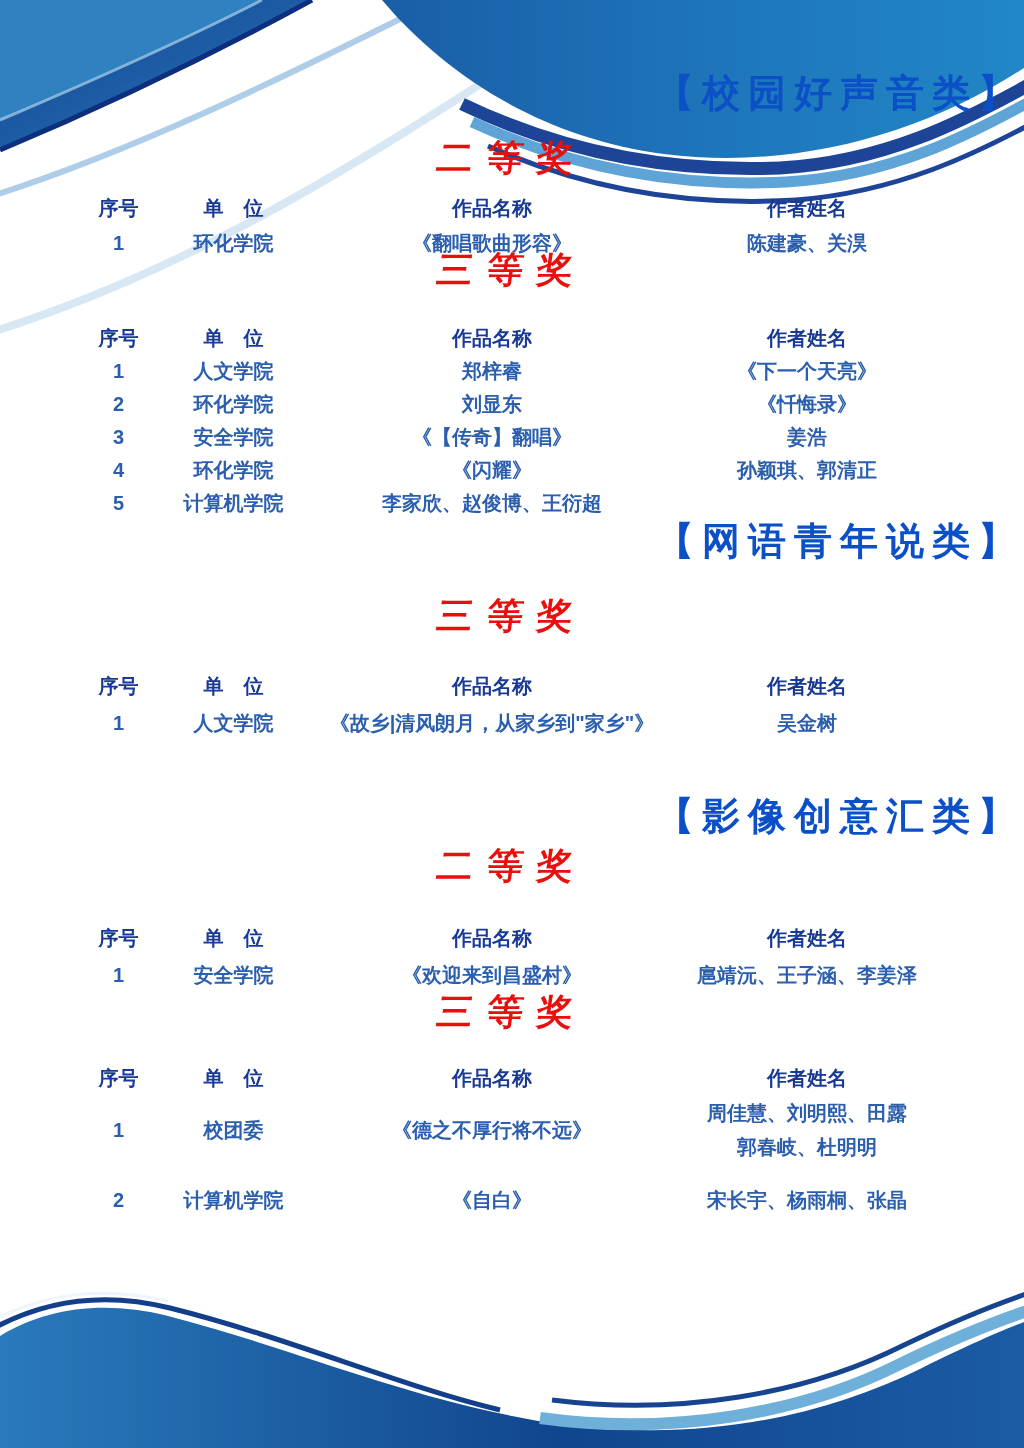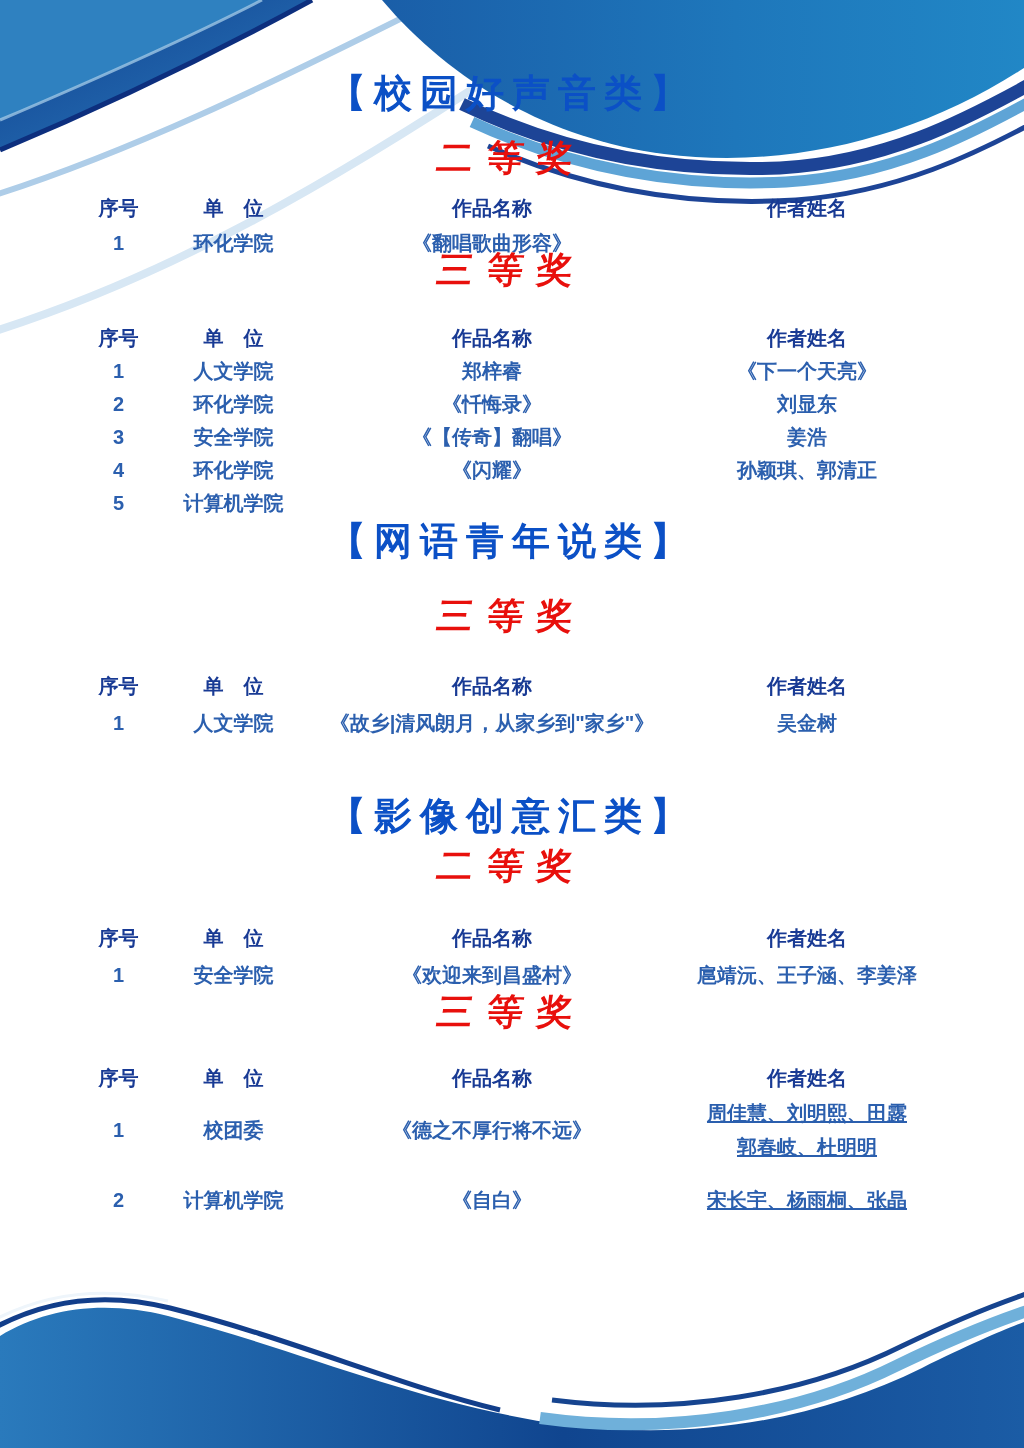--- a/index.html
+++ b/index.html
@@ -7,21 +7,21 @@
     width:1024px;height:1448px;position:relative;background:#ffffff;overflow:hidden;
     font-family:"Liberation Sans", sans-serif;
   }
   svg.wave{position:absolute;left:0;pointer-events:none;display:block;}
   #top-wave{top:0;}
   #bottom-wave{bottom:0;}
 
   .abs{position:absolute;left:0;width:100%;}
 
   .section-title{
-    text-align:center;font-size:38px;font-weight:bold;letter-spacing:8px;
+    text-align:right;font-size:38px;font-weight:bold;letter-spacing:8px;
     color:var(--section-title-blue,#0b50c6);
   }
   .award-level{
     text-align:center;font-size:36px;font-weight:bold;letter-spacing:14px;
     color:var(--award-red,#e8100c);transform:skewX(-8deg);
   }
   .tbl{position:absolute;left:62px;width:860px;margin-top:9px;}
   .trow{display:grid;grid-template-columns:113px 117px 400px 230px;align-items:center;}
   .trow.h30{height:34px;}
   .trow.h33{height:33px;}
@@ -29,21 +29,21 @@
   .trow.h40{height:40px;}
   .trow.h70{height:70px;}
   .th{
     text-align:center;font-size:20px;font-weight:bold;
     color:var(--table-header-navy,#183a94);white-space:nowrap;
   }
   .td{
     text-align:center;font-size:20px;font-weight:bold;
     color:var(--table-body-blue,#2b5fae);white-space:nowrap;
   }
-  .td .line{display:block;line-height:34px;text-decoration:underline;}
+  .td .line{display:block;line-height:34px;}
 </style>
 </head>
 <body>
 
 <svg id="top-wave" class="wave" width="1024" height="400" viewBox="0 0 1024 400">
   <defs>
     <linearGradient id="gField" x1="0" y1="0" x2="1" y2="0">
       <stop offset="0" stop-color="#1a5ea8"></stop>
       <stop offset="0.55" stop-color="#1e77bb"></stop>
       <stop offset="1" stop-color="#2187c6"></stop>
@@ -88,20 +88,21 @@
   <div class="trow h30">
     <span class="th">序号</span>
     <span class="th">单　位</span>
     <span class="th">作品名称</span>
     <span class="th">作者姓名</span>
   </div>
   <div class="trow h36">
     <span class="td">1</span>
     <span class="td">环化学院</span>
     <span class="td">《翻唱歌曲形容》</span>
+    <span class="td">陈建豪、关淏</span>
   </div>
 </div>
 
 <div class="abs award-level" style="top:246px;">三等奖</div>
 
 <div class="tbl" style="top:312px;">
   <div class="trow h30">
     <span class="th">序号</span>
     <span class="th">单　位</span>
     <span class="th">作品名称</span>
@@ -109,38 +110,39 @@
   </div>
   <div class="trow h33">
     <span class="td">1</span>
     <span class="td">人文学院</span>
     <span class="td">郑梓睿</span>
     <span class="td">《下一个天亮》</span>
   </div>
   <div class="trow h33">
     <span class="td">2</span>
     <span class="td">环化学院</span>
+    <span class="td">刘显东</span>
     <span class="td">《忏悔录》</span>
-    <span class="td">刘显东</span>
   </div>
   <div class="trow h33">
     <span class="td">3</span>
     <span class="td">安全学院</span>
     <span class="td">《【传奇】翻唱》</span>
     <span class="td">姜浩</span>
   </div>
   <div class="trow h33">
     <span class="td">4</span>
     <span class="td">环化学院</span>
     <span class="td">《闪耀》</span>
     <span class="td">孙颖琪、郭清正</span>
   </div>
   <div class="trow h33">
     <span class="td">5</span>
     <span class="td">计算机学院</span>
+    <span class="td">李家欣、赵俊博、王衍超</span>
   </div>
 </div>
 
 <div class="abs section-title" style="top:516px;">【网语青年说类】</div>
 
 <div class="abs award-level" style="top:592px;">三等奖</div>
 
 <div class="tbl" style="top:660px;">
   <div class="trow h30">
     <span class="th">序号</span>

